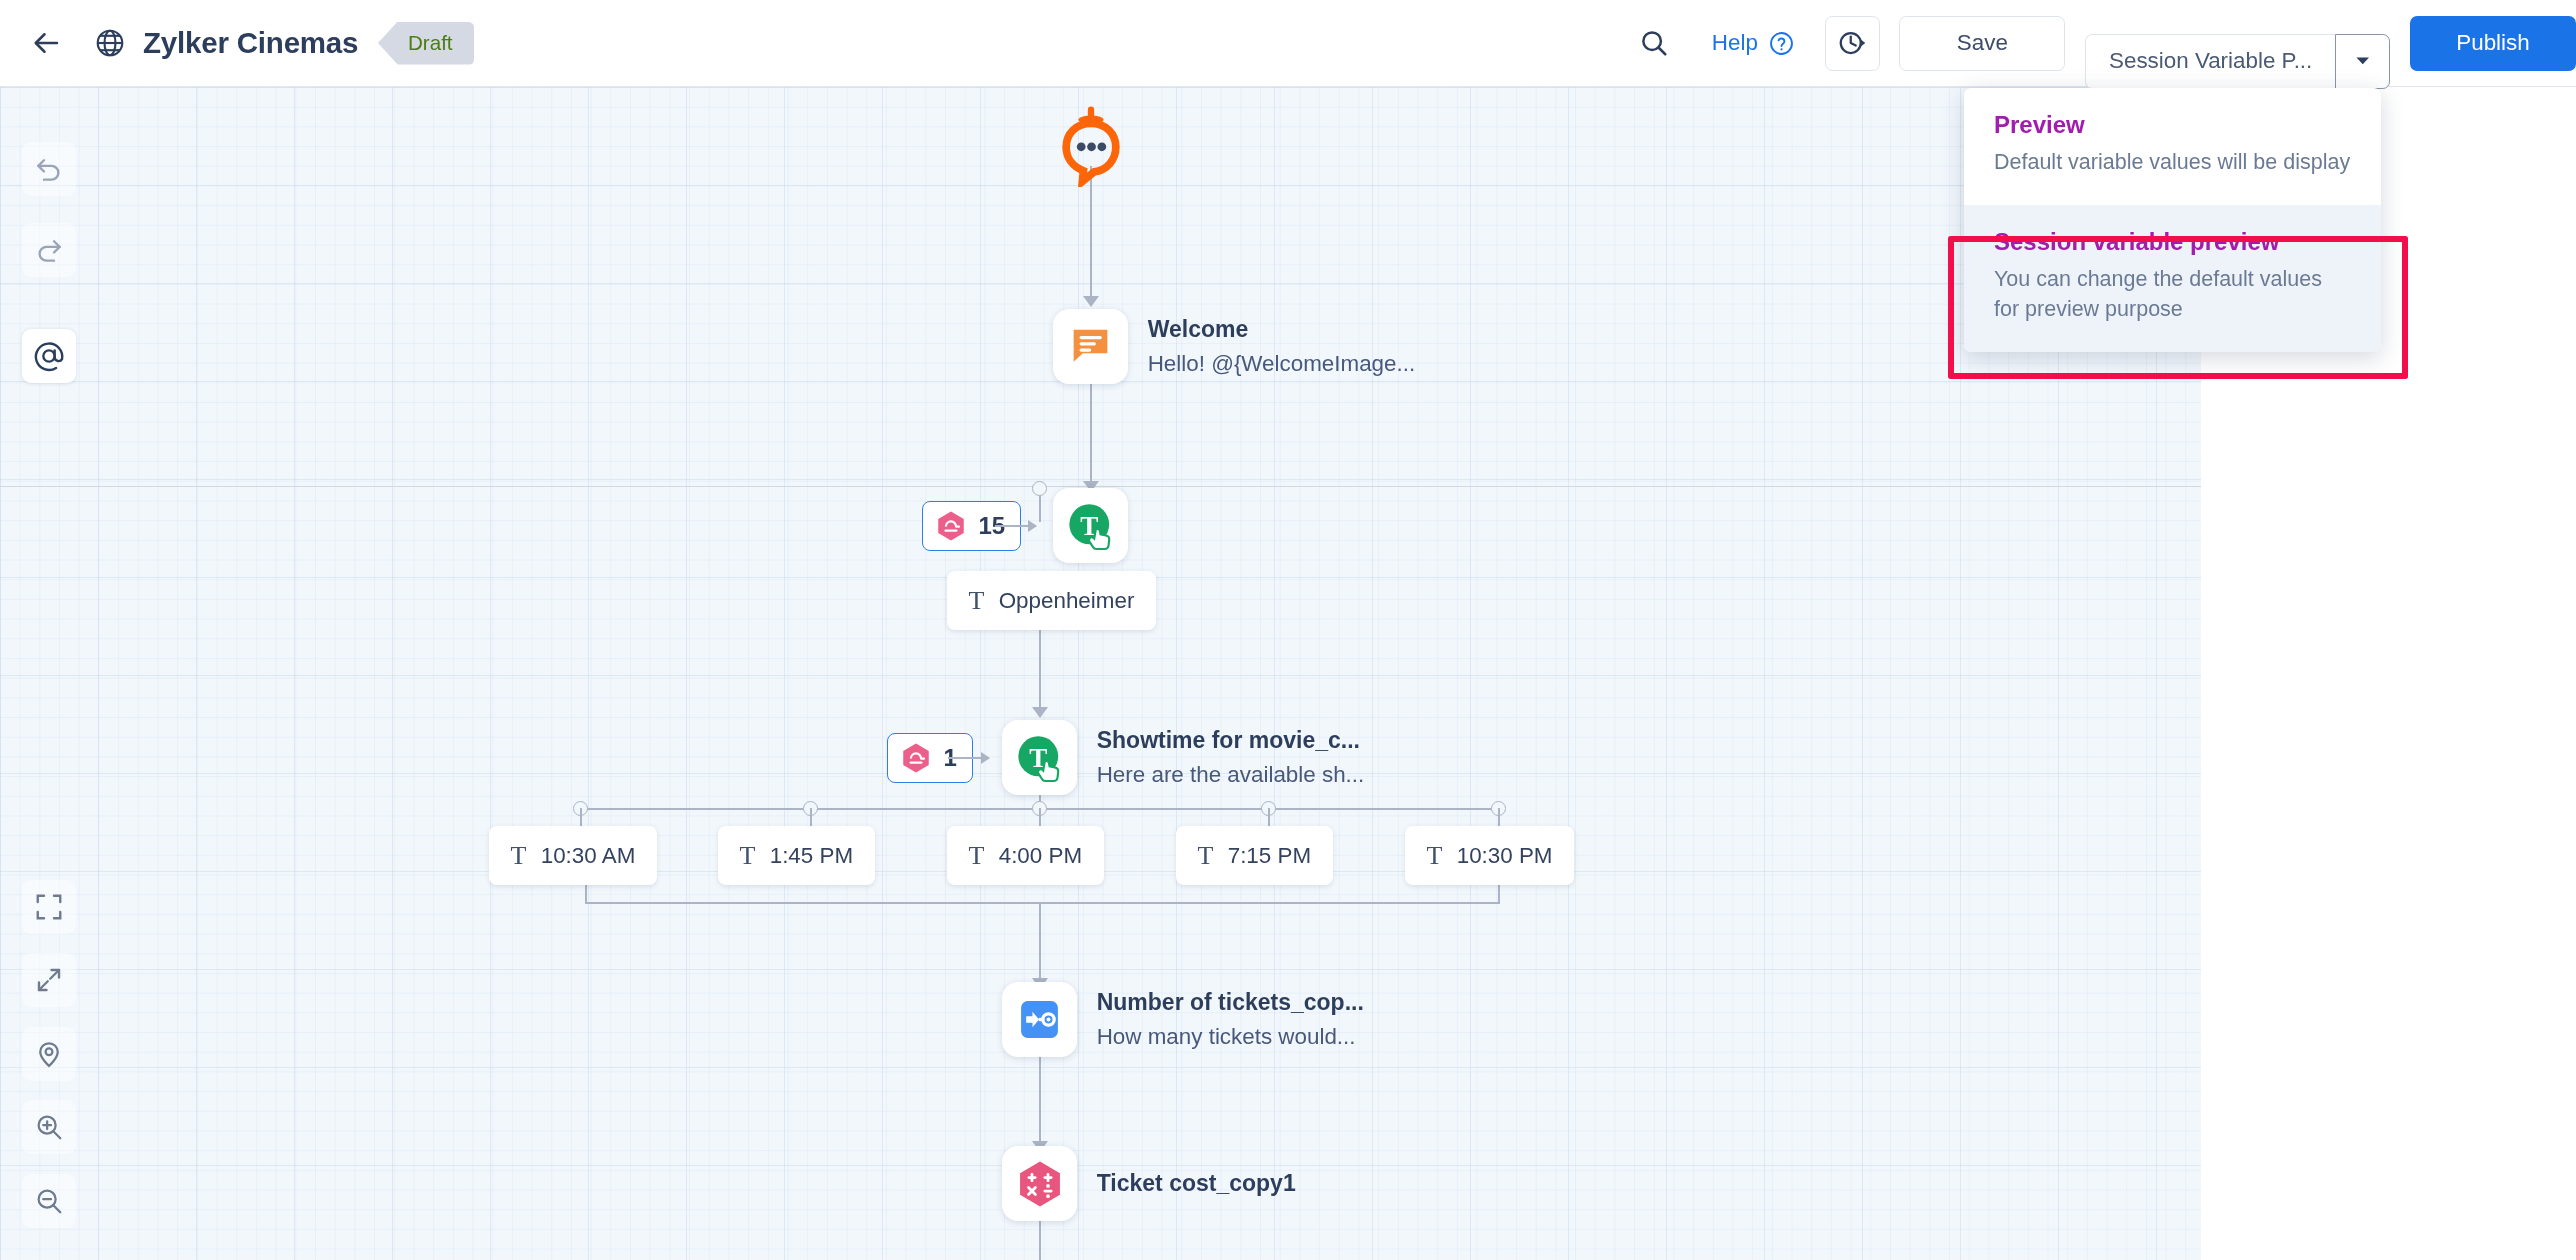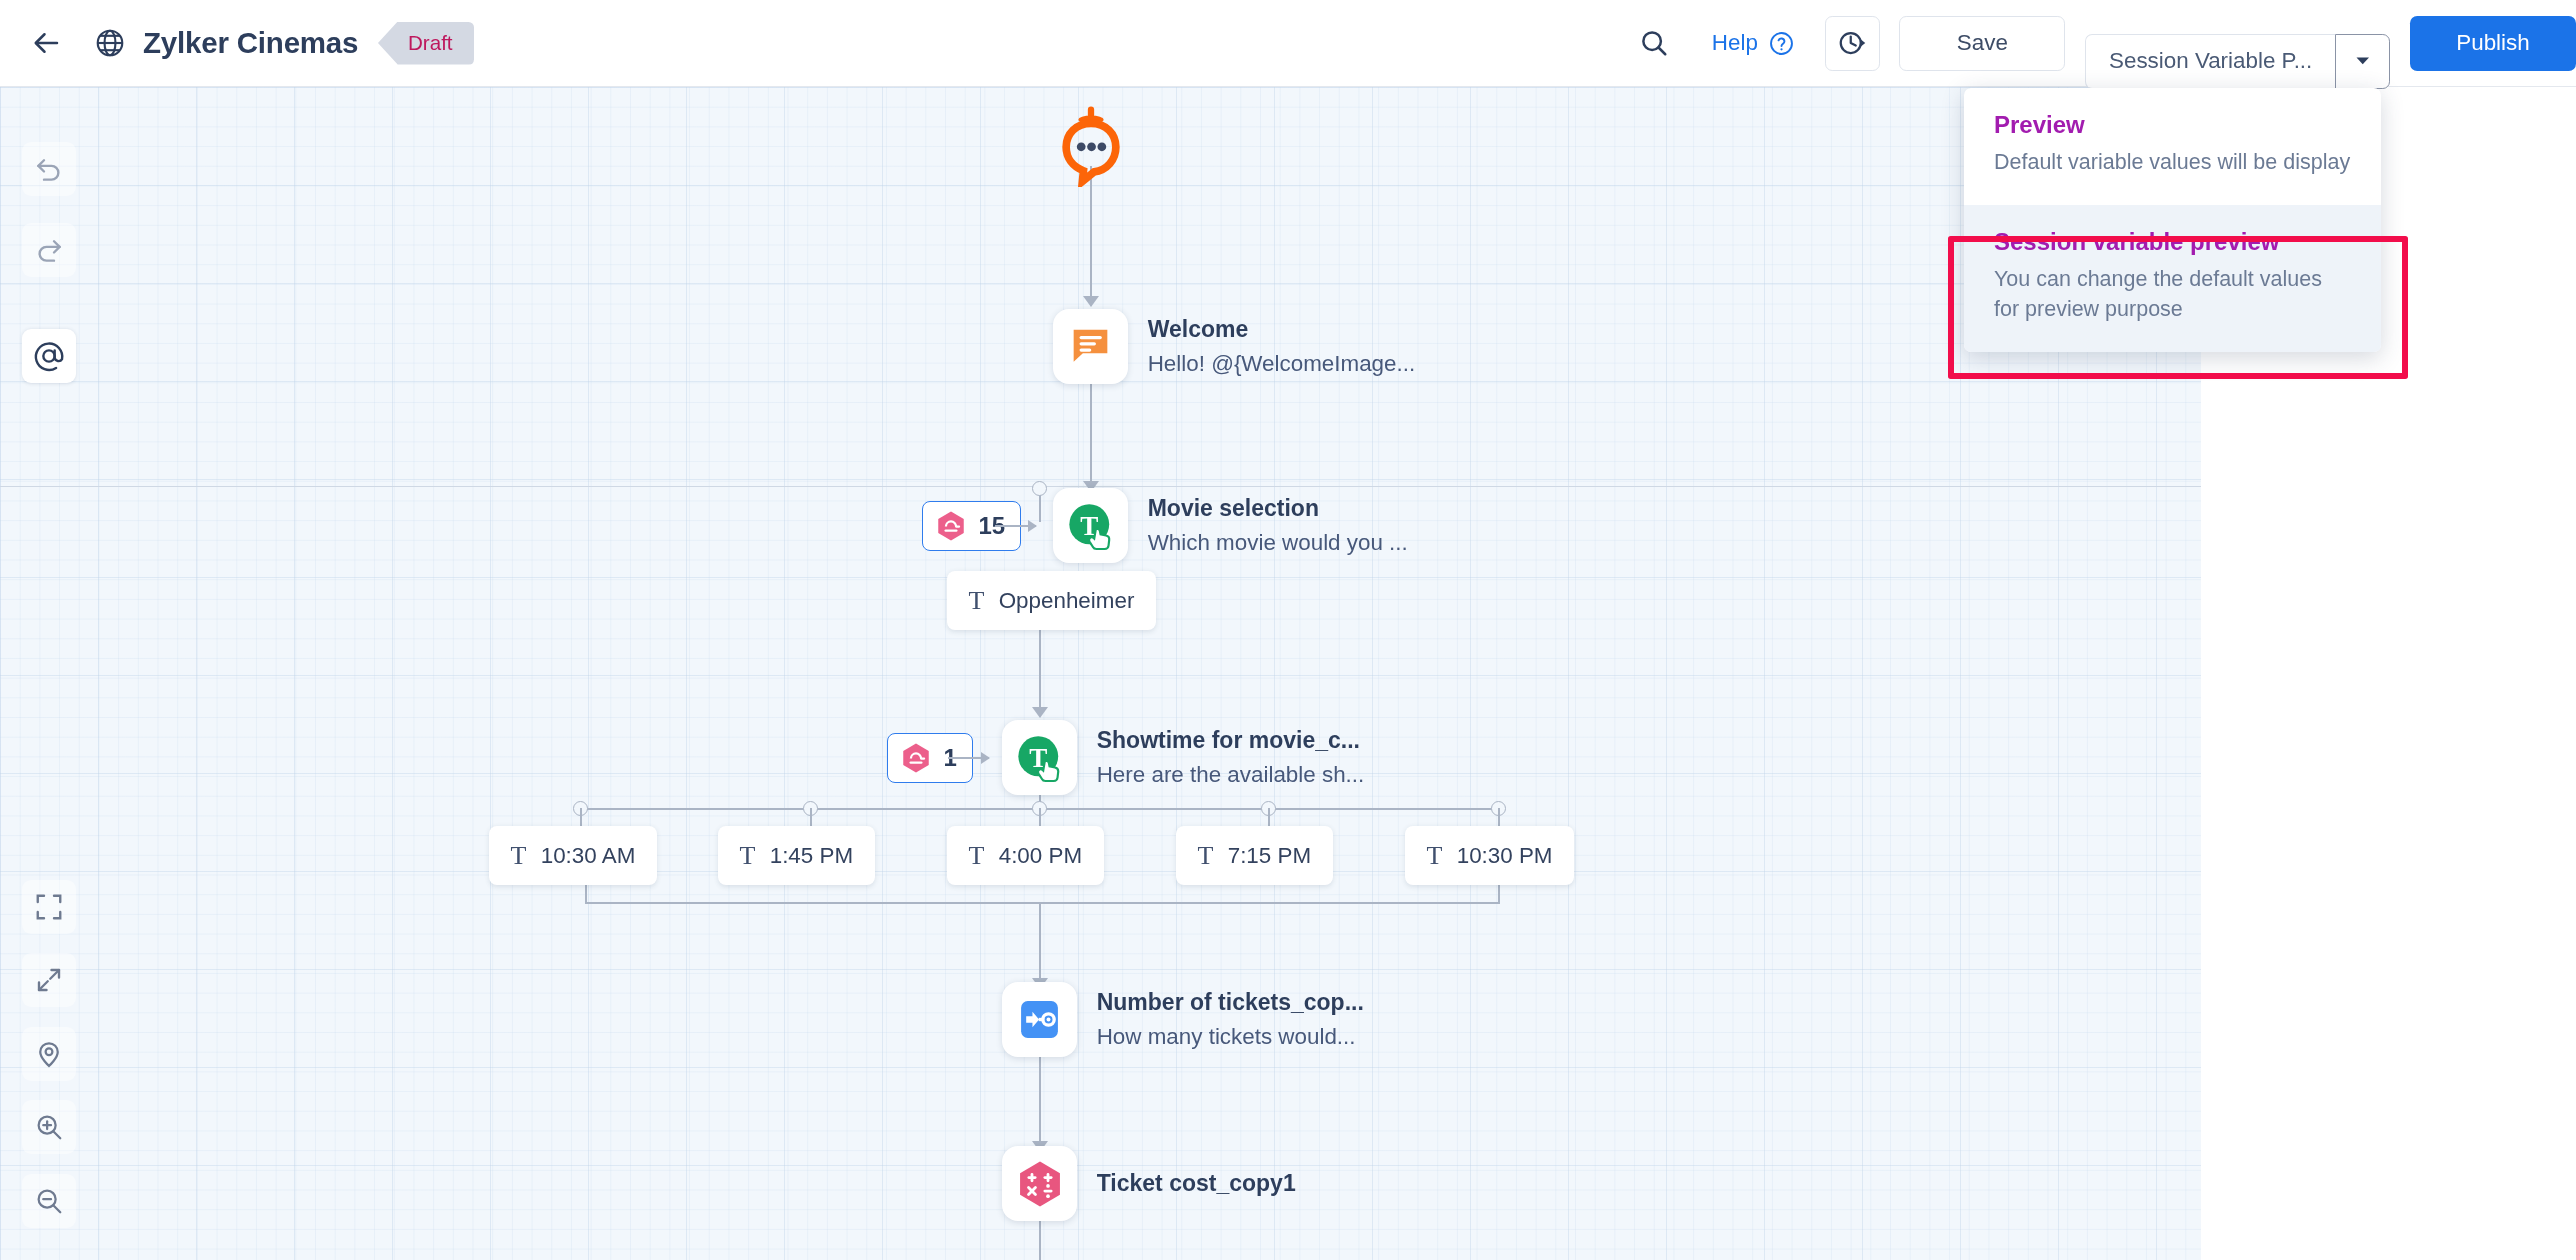--- a/index.html
+++ b/index.html
@@ -28,21 +28,21 @@
     margin-left: 16px; width: 48px; height: 48px;
     display: flex; align-items: center; justify-content: center;
   }
   .app-title {
     margin-left: 9px;
     font-size: 29.5px; font-weight: bold; color: #2d3e5c;
     letter-spacing: -0.2px; white-space: nowrap;
   }
   .draft-badge {
     margin-left: 19.7px; height: 43px;
-    background: #d4d9e3; color: #be185d;
+    background: #d4d9e3; color: #4d7c0f;
     font-size: 20.6px;
     display: flex; align-items: center;
     padding: 0 21.5px 0 30px;
     clip-path: polygon(19.7px 0, 100% 0, 100% 100%, 19.7px 100%, 0 50%);
     border-radius: 0 5.4px 5.4px 0;
   }
   .header-right {
     margin-left: auto; display: flex; align-items: center;
     gap: 0; justify-content: space-between;
   }
@@ -398,24 +398,20 @@
   </div>
   <div class="badge-arrow" style="left:995px; top:438px; width:41px"></div>
 
   <div class="node" style="left:1053px; top:401px">
     <div class="node-icon">
       <svg width="52" height="52" viewBox="0 0 24 24">
         <circle cx="11.2" cy="11.2" r="9.2" fill="#17a765"></circle>
         <text x="11.2" y="16.2" font-family="Liberation Serif, serif" font-size="12.5" font-weight="bold" fill="#ffffff" text-anchor="middle">T</text>
         <path d="M14.2 13.6c.7-.5 1.7-.2 1.9.7l.3 1.6 2.5.5c1 .2 1.6 1 1.5 2l-.3 2.6c-.1.9-.9 1.6-1.8 1.6h-3.8c-.7 0-1.3-.3-1.6-.9l-1.6-2.5c-.4-.7-.2-1.5.4-1.9.5-.3 1.1-.2 1.5.2l.3.3z" fill="#fff" stroke="#17a765" stroke-width="1"></path>
       </svg>
-    </div>
-    <div class="node-text">
-      <div class="node-title">Movie selection</div>
-      <div class="node-sub">Which movie would you ...</div>
     </div>
   </div>
 
   <div class="pill-caret" style="left:1088px; top:484px">
     <svg width="25" height="25" viewBox="0 0 24 24" fill="none" stroke="#1b73e8" stroke-width="2.6" stroke-linecap="round" stroke-linejoin="round">
       <polyline points="5,9 12,16 19,9"></polyline>
     </svg>
   </div>
   <div class="pill" style="left:947px; top:484px">
     <span class="t-glyph">T</span>

